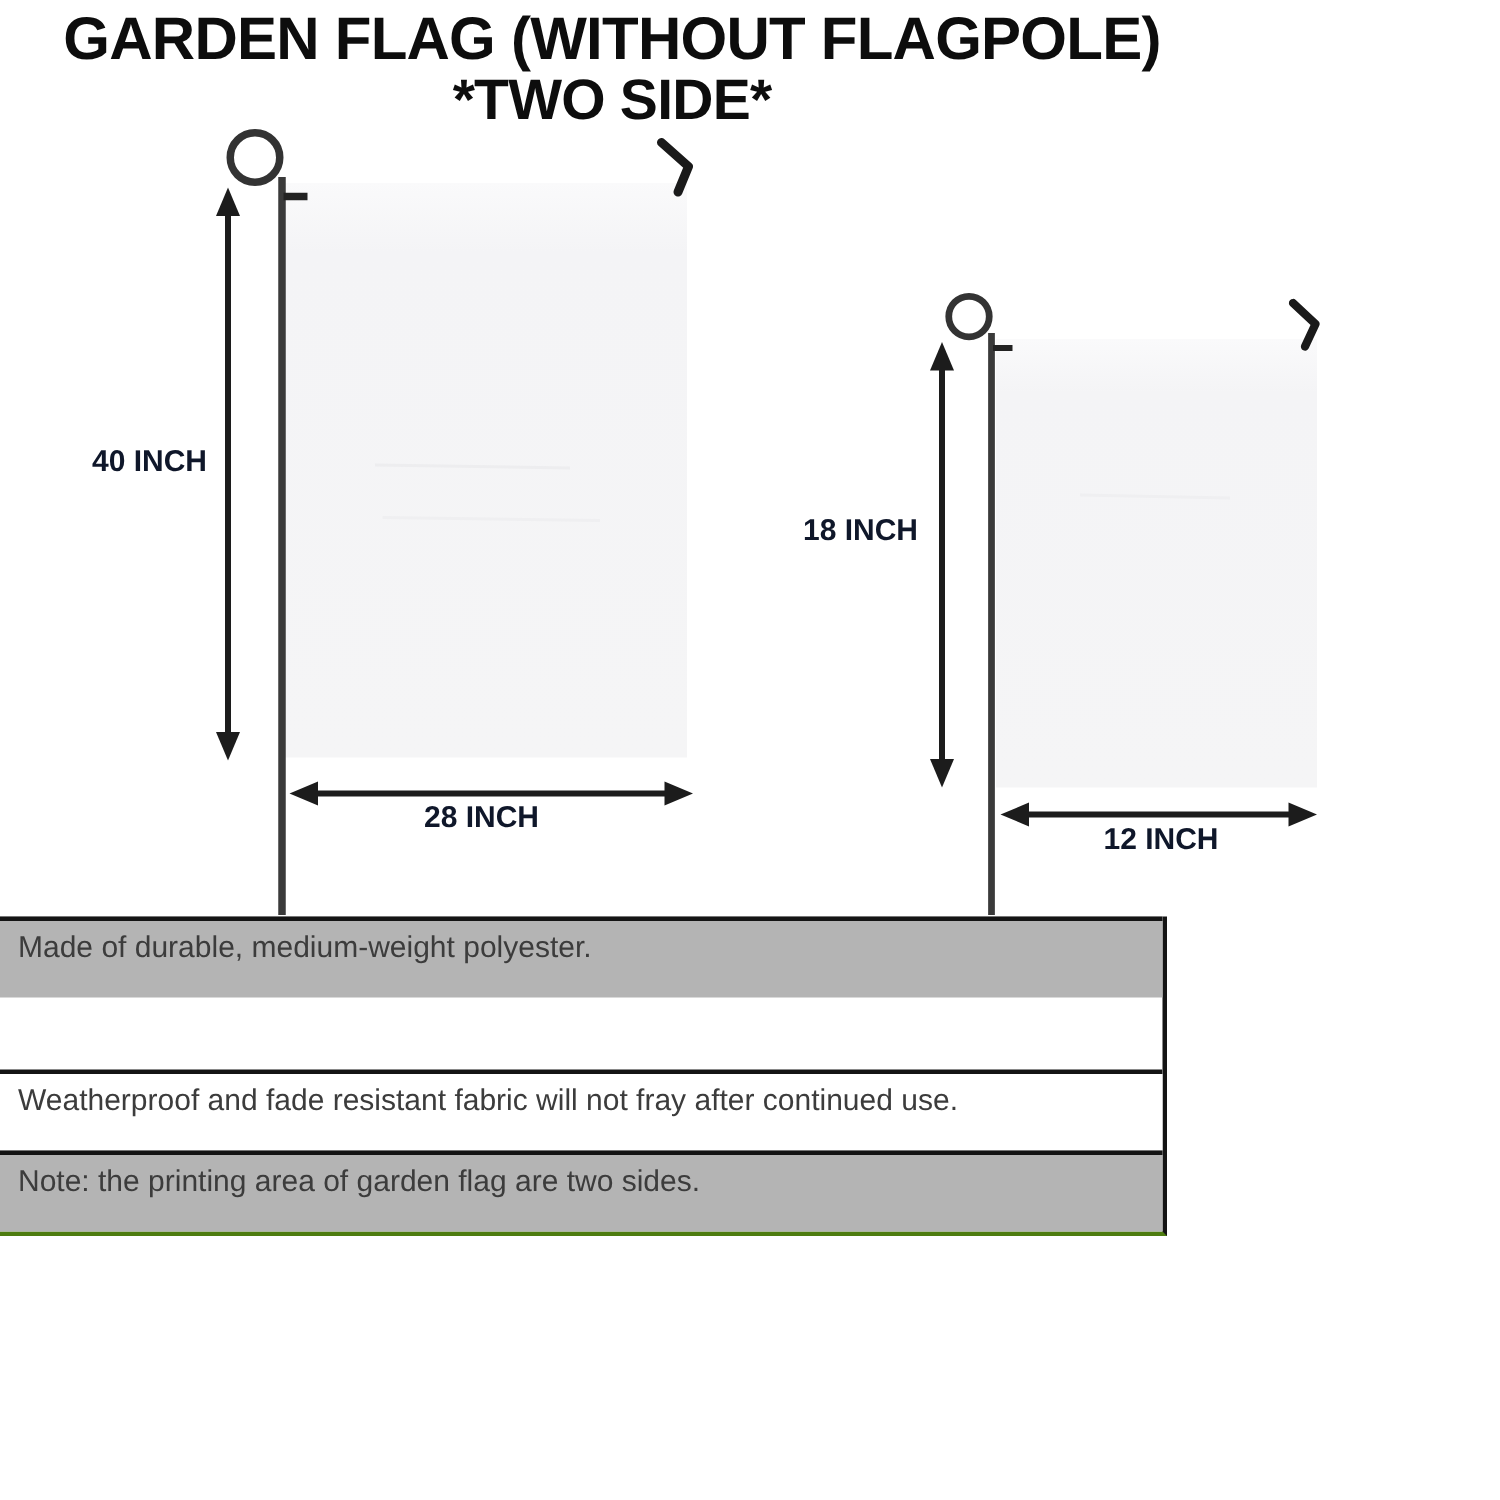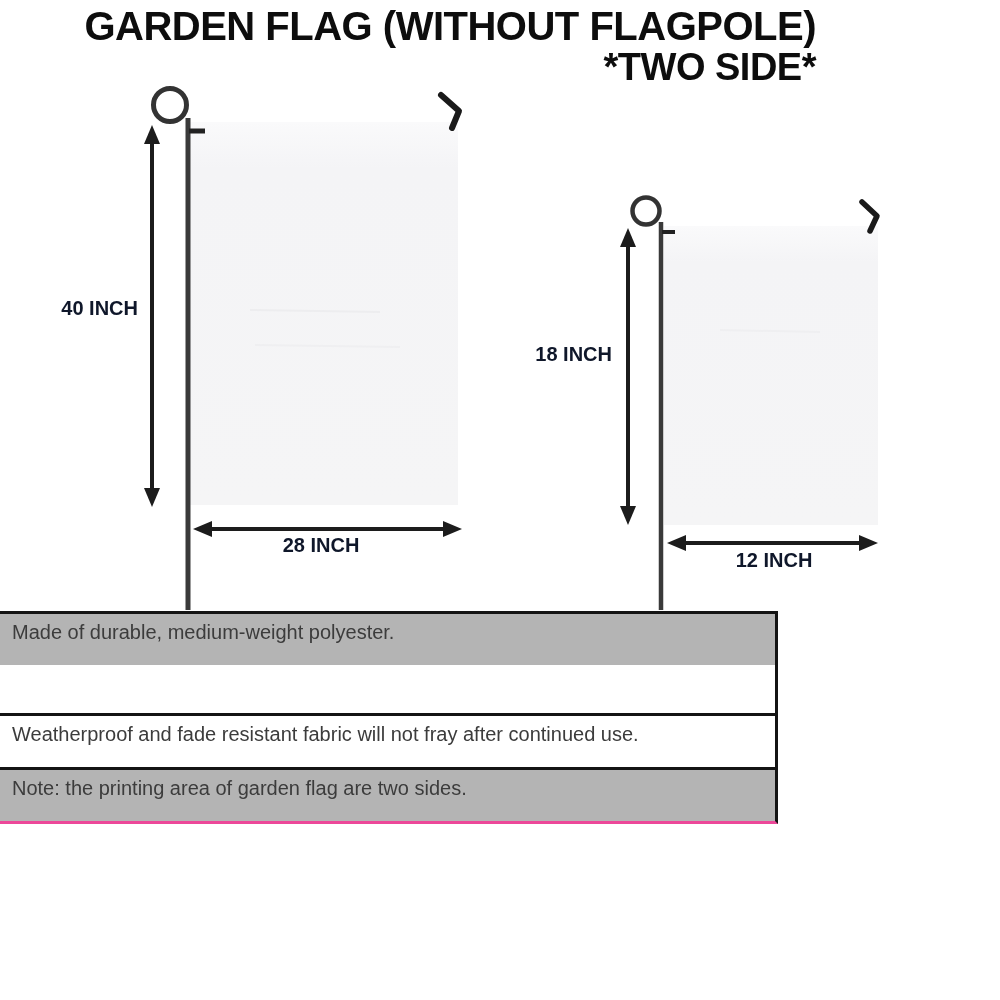--- a/index.html
+++ b/index.html
@@ -1,25 +1,25 @@
 <!DOCTYPE html>
 <html><head>
 <meta charset="utf-8">
 <style>
   html,body{margin:0;padding:0;}
   body{width:1000px;height:1000px;background:#ffffff;font-family:"Liberation Sans",sans-serif;position:relative;overflow:hidden;}
   .stage{position:absolute;left:0;top:0;width:1000px;height:1000px;}
-  .title{position:absolute;top:5px;left:0;width:816px;text-align:right;color:#0d0d0d;font-weight:800;}
+  .title{position:absolute;top:5px;left:0;width:816px;text-align:center;color:#0d0d0d;font-weight:800;}
   .title .l1{font-size:40px;letter-spacing:-0.5px;line-height:42px;}
   .title .l2{font-size:38px;letter-spacing:-0.5px;line-height:40px;}
   svg.canvas{position:absolute;left:0;top:0;}
   .dim-label{position:absolute;font-weight:700;font-size:20px;color:#0f172a;}
   .dim-label.right{text-align:right;}
   .dim-label.center{text-align:center;}
-  .features{position:absolute;left:0;top:611px;width:775px;border-right:3px solid #141414;border-bottom:3px solid #ec4899;}
+  .features{position:absolute;left:0;top:611px;width:775px;border-right:3px solid #141414;border-bottom:3px solid #4d7c0f;}
   .frow{height:54px;border-top:3px solid #141414;padding:7px 0 0 12px;font-size:20px;color:#3c3c3c;box-sizing:border-box;overflow:hidden;}
   .frow.gray{background:#b4b4b4;}
   .frow.white{background:#ffffff;margin-top:48px;}
 </style>
 </head>
 <body>
 
 <div class="stage">
 
   <div class="title">

